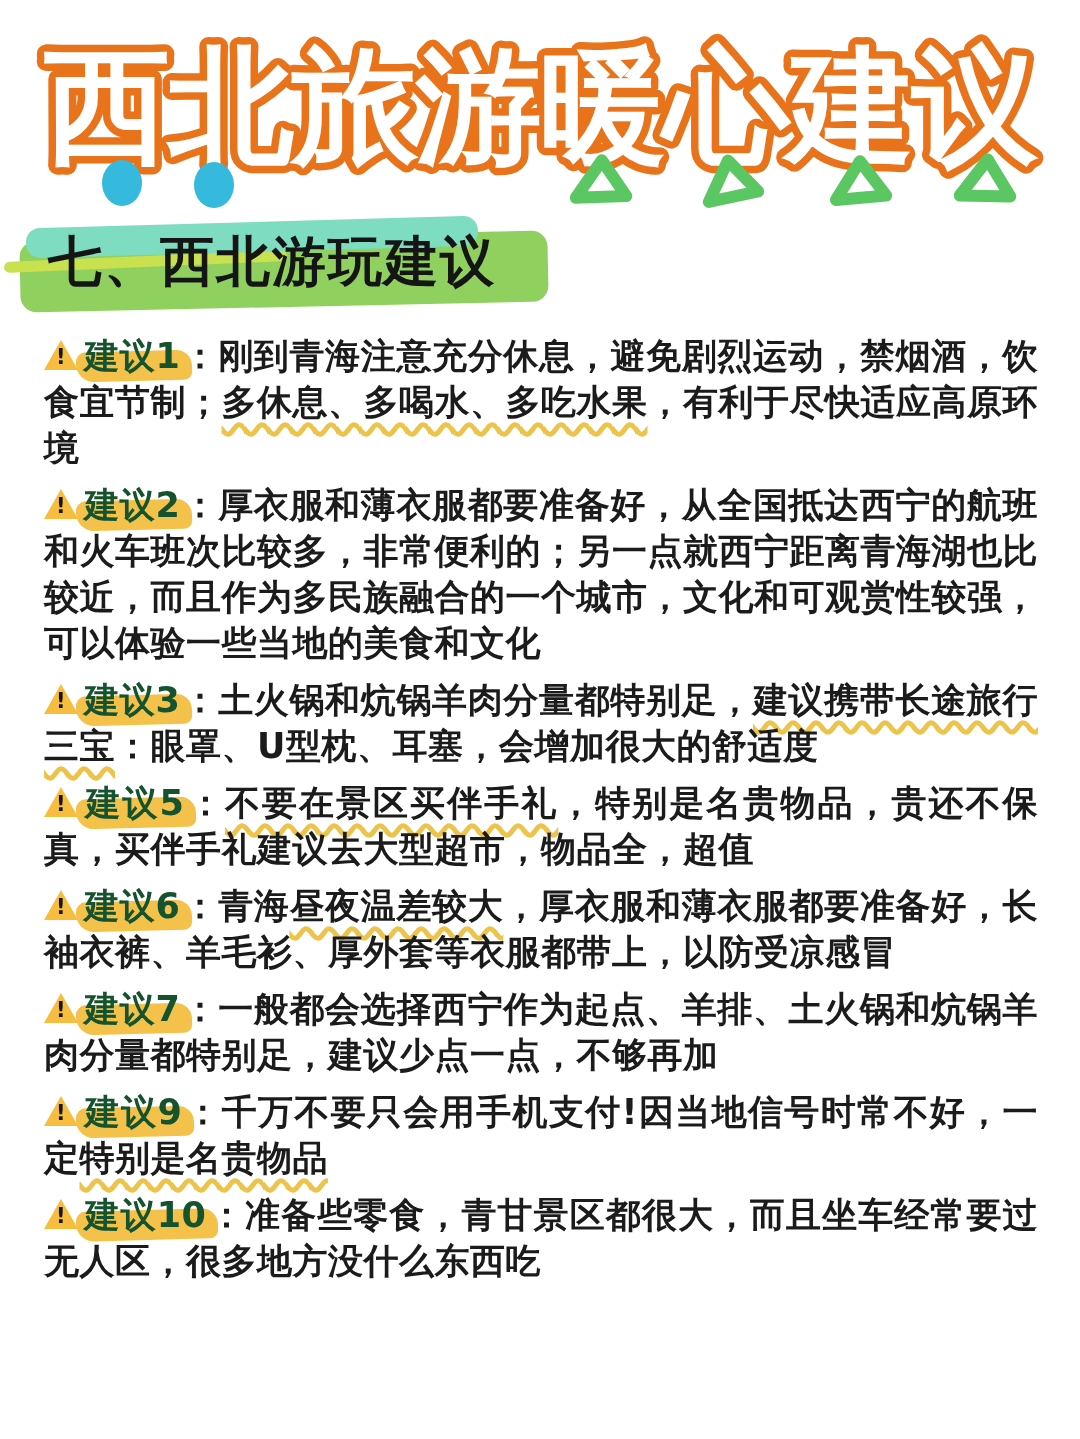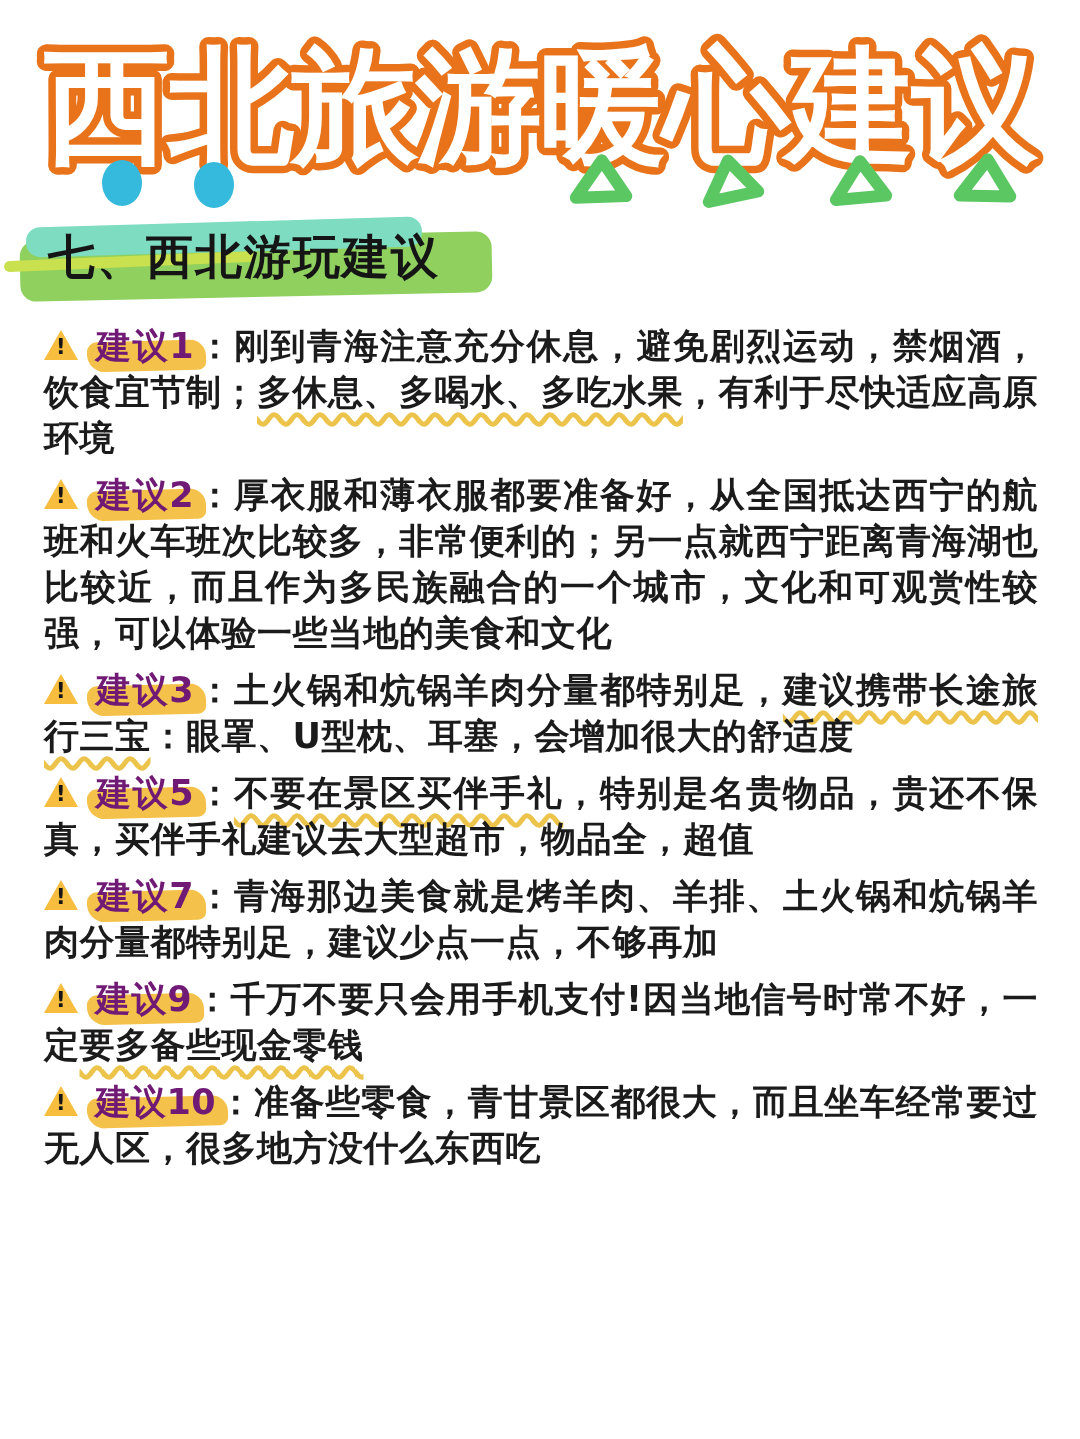--- a/index.html
+++ b/index.html
@@ -14,21 +14,21 @@
     font-family:"DejaVu Sans","Liberation Sans",sans-serif;
     font-weight:900;
     letter-spacing:-2px;
   }
   
   .section-heading{
     display:inline-block;
     position:relative;
     margin:4px 0 16px 34px;
     padding:10px 26px 10px 14px;
-    font-size:47px;
+    font-size:54px;
     font-weight:900;
     color:#151515;
     letter-spacing:2px;
     z-index:0;
     text-align:center;
   }
   .section-heading::before{ 
     content:"";position:absolute;z-index:-1;
     left:-14px;right:-26px;top:20px;bottom:2px;
     background:#8fd05e;border-radius:16px;
@@ -68,25 +68,24 @@
   }
   .warn::after{
     content:"!";
     position:absolute;left:50%;bottom:0;
     transform:translateX(-50%);
     font-size:21px;font-weight:900;color:#151515;line-height:1.2;
   }
   .tip-label{
     position:relative;
     font-weight:900;
-    color:#701a75;
+    color:#14532d;
     padding:0 2px;
     z-index:0;
     white-space:nowrap;
-    margin-left:11px;
   }
   .tip-label::before{
     content:"";position:absolute;z-index:-1;
     left:-6px;right:-10px;top:38%;bottom:-14%;
     background:#f4c24a;
     border-radius:10px 16px 8px 18px;
     transform:rotate(-1.5deg);
   }
   .wavy{
     text-decoration-line:underline;
@@ -125,25 +124,26 @@
 <div class="tips">
   <div class="tip"><span class="warn"></span><span class="tip-label">建议1</span><span class="tip-body"><span>：刚到青海注意充分休息，避免剧烈运动，禁烟酒，饮食宜节制；</span><span class="wavy">多休息、多喝水、多吃水果</span><span>，有利于尽快适应高原环境</span></span></div>
 
   <div class="tip"><span class="warn"></span><span class="tip-label">建议2</span><span class="tip-body"><span>：厚衣服和薄衣服都要准备好，从全国抵达西宁的航班和火车班次比较多，非常便利的；另一点就西宁距离青海湖也比较近，而且作为多民族融合的一个城市，文化和可观赏性较强，可以体验一些当地的美食和文化</span></span></div>
 
   <div class="tip"><span class="warn"></span><span class="tip-label">建议3</span><span class="tip-body"><span>：土火锅和炕锅羊肉分量都特别足，</span><span class="wavy">建议携带长途旅行三宝</span><span>：眼罩、U型枕、耳塞，会增加很大的舒适度</span></span></div>
 
 
   <div class="tip"><span class="warn"></span><span class="tip-label">建议5</span><span class="tip-body"><span>：</span><span class="wavy">不要在景区买伴手礼</span><span>，特别是名贵物品，贵还不保真，买伴手礼建议去大型超市，物品全，超值</span></span></div>
 
+  <div class="tip"><span class="warn"></span><span class="tip-label">建议6</span><span class="tip-body"><span>：青海</span><span class="wavy">昼夜温差较大</span><span>，厚衣服和薄衣服都要准备好，长袖衣裤、羊毛衫、厚外套等衣服都带上，以防受凉感冒</span></span></div>
 
-  <div class="tip"><span class="warn"></span><span class="tip-label">建议7</span><span class="tip-body"><span>：青海那边美食就是烤羊肉、羊排、土火锅和炕锅羊肉分量都特别足，建议少点一点，不够再加</span></span></div>
+  <div class="tip"><span class="warn"></span><span class="tip-label">建议7</span><span class="tip-body"><span>：一般都会选择西宁作为起点、羊排、土火锅和炕锅羊肉分量都特别足，建议少点一点，不够再加</span></span></div>
 
 
-  <div class="tip"><span class="warn"></span><span class="tip-label">建议9</span><span class="tip-body"><span>：千万不要只会用手机支付!因当地信号时常不好，一定</span><span class="wavy">要多备些现金零钱</span></span></div>
+  <div class="tip"><span class="warn"></span><span class="tip-label">建议9</span><span class="tip-body"><span>：千万不要只会用手机支付!因当地信号时常不好，一定</span><span class="wavy">特别是名贵物品</span></span></div>
 
   <div class="tip"><span class="warn"></span><span class="tip-label">建议10</span><span class="tip-body"><span>：准备些零食，青甘景区都很大，而且坐车经常要过无人区，很多地方没什么东西吃</span></span></div>
 </div>
 
 
 
 
 
 
 </body></html>

